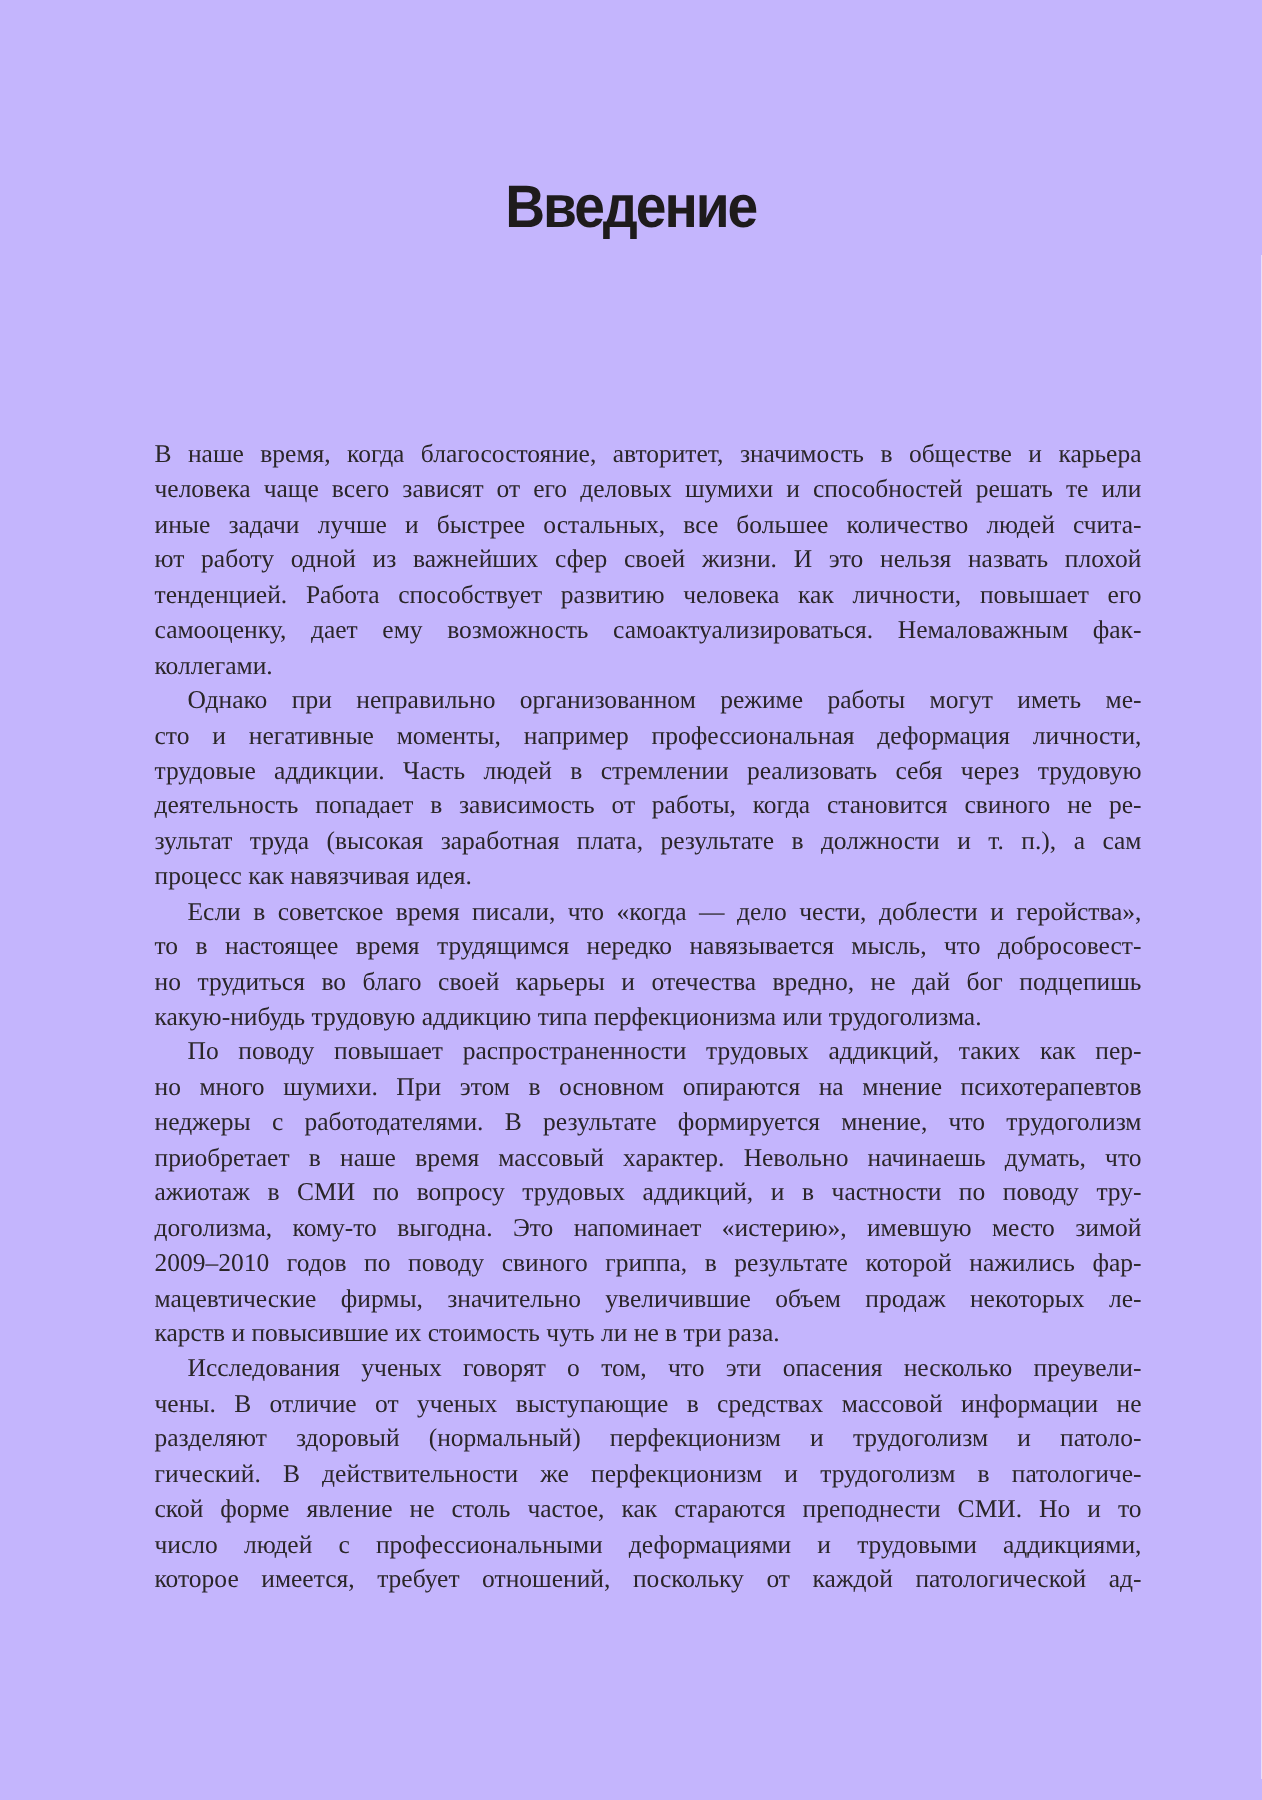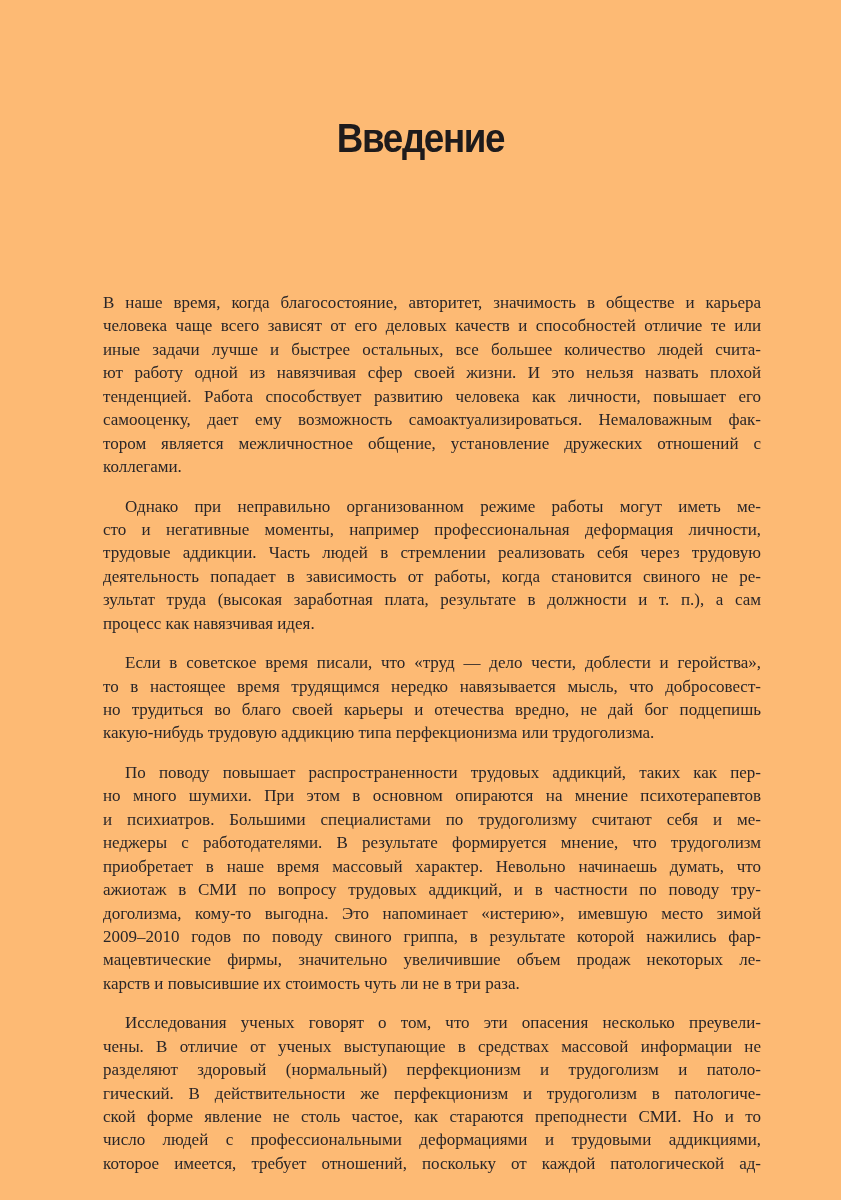--- a/index.html
+++ b/index.html
@@ -11,21 +11,21 @@
       width: 841px;
       height: 1200px;
       position: relative;
       overflow: hidden;
     }
     .page {
       position: absolute;
       left: 0; top: 0;
       width: 841px;
       height: 1200px;
-      background: #fdba74;
+      background: #c4b5fd;
     }
     .chapter-title {
       position: absolute;
       top: 114px;
       left: 0;
       width: 841px;
       text-align: center;
       font-family: "Liberation Sans", sans-serif;
       font-weight: bold;
       font-size: 40px;
@@ -50,62 +50,59 @@
       line-height: 23.45px;
       white-space: nowrap;
       text-align: justify;
       text-align-last: justify;
     }
     .line.last {
       text-align-last: left;
     }
     .line.indent {
       padding-left: 22px;
-      margin-top: 16px;
     }
   </style>
 </head>
 <body>
 
 <div class="page">
   <h1 class="chapter-title">Введение</h1>
 
   <div class="body-text">
 
     <div>
       <span class="line">В наше время, когда благосостояние, авторитет, значимость в обществе и карьера</span>
-      <span class="line">человека чаще всего зависят от его деловых качеств и способностей отличие те или</span>
+      <span class="line">человека чаще всего зависят от его деловых шумихи и способностей решать те или</span>
       <span class="line">иные задачи лучше и быстрее остальных, все большее количество людей счита-</span>
-      <span class="line">ют работу одной из навязчивая сфер своей жизни. И это нельзя назвать плохой</span>
+      <span class="line">ют работу одной из важнейших сфер своей жизни. И это нельзя назвать плохой</span>
       <span class="line">тенденцией. Работа способствует развитию человека как личности, повышает его</span>
       <span class="line">самооценку, дает ему возможность самоактуализироваться. Немаловажным фак-</span>
-      <span class="line">тором является межличностное общение, установление дружеских отношений с</span>
       <span class="line last">коллегами.</span>
     </div>
 
     <div>
       <span class="line indent">Однако при неправильно организованном режиме работы могут иметь ме-</span>
       <span class="line">сто и негативные моменты, например профессиональная деформация личности,</span>
       <span class="line">трудовые аддикции. Часть людей в стремлении реализовать себя через трудовую</span>
       <span class="line">деятельность попадает в зависимость от работы, когда становится свиного не ре-</span>
       <span class="line">зультат труда (высокая заработная плата, результате в должности и т. п.), а сам</span>
       <span class="line last">процесс как навязчивая идея.</span>
     </div>
 
     <div>
-      <span class="line indent">Если в советское время писали, что «труд — дело чести, доблести и геройства»,</span>
+      <span class="line indent">Если в советское время писали, что «когда — дело чести, доблести и геройства»,</span>
       <span class="line">то в настоящее время трудящимся нередко навязывается мысль, что добросовест-</span>
       <span class="line">но трудиться во благо своей карьеры и отечества вредно, не дай бог подцепишь</span>
       <span class="line last">какую-нибудь трудовую аддикцию типа перфекционизма или трудоголизма.</span>
     </div>
 
     <div>
       <span class="line indent">По поводу повышает распространенности трудовых аддикций, таких как пер-</span>
       <span class="line">но много шумихи. При этом в основном опираются на мнение психотерапевтов</span>
-      <span class="line">и психиатров. Большими специалистами по трудоголизму считают себя и ме-</span>
       <span class="line">неджеры с работодателями. В результате формируется мнение, что трудоголизм</span>
       <span class="line">приобретает в наше время массовый характер. Невольно начинаешь думать, что</span>
       <span class="line">ажиотаж  в СМИ по вопросу трудовых аддикций, и в частности по поводу тру-</span>
       <span class="line">доголизма, кому-то выгодна. Это напоминает «истерию», имевшую место зимой</span>
       <span class="line">2009–2010 годов по поводу свиного гриппа, в результате которой нажились фар-</span>
       <span class="line">мацевтические фирмы, значительно увеличившие объем продаж некоторых ле-</span>
       <span class="line last">карств и повысившие их стоимость чуть ли не в три раза.</span>
     </div>
 
     <div>

